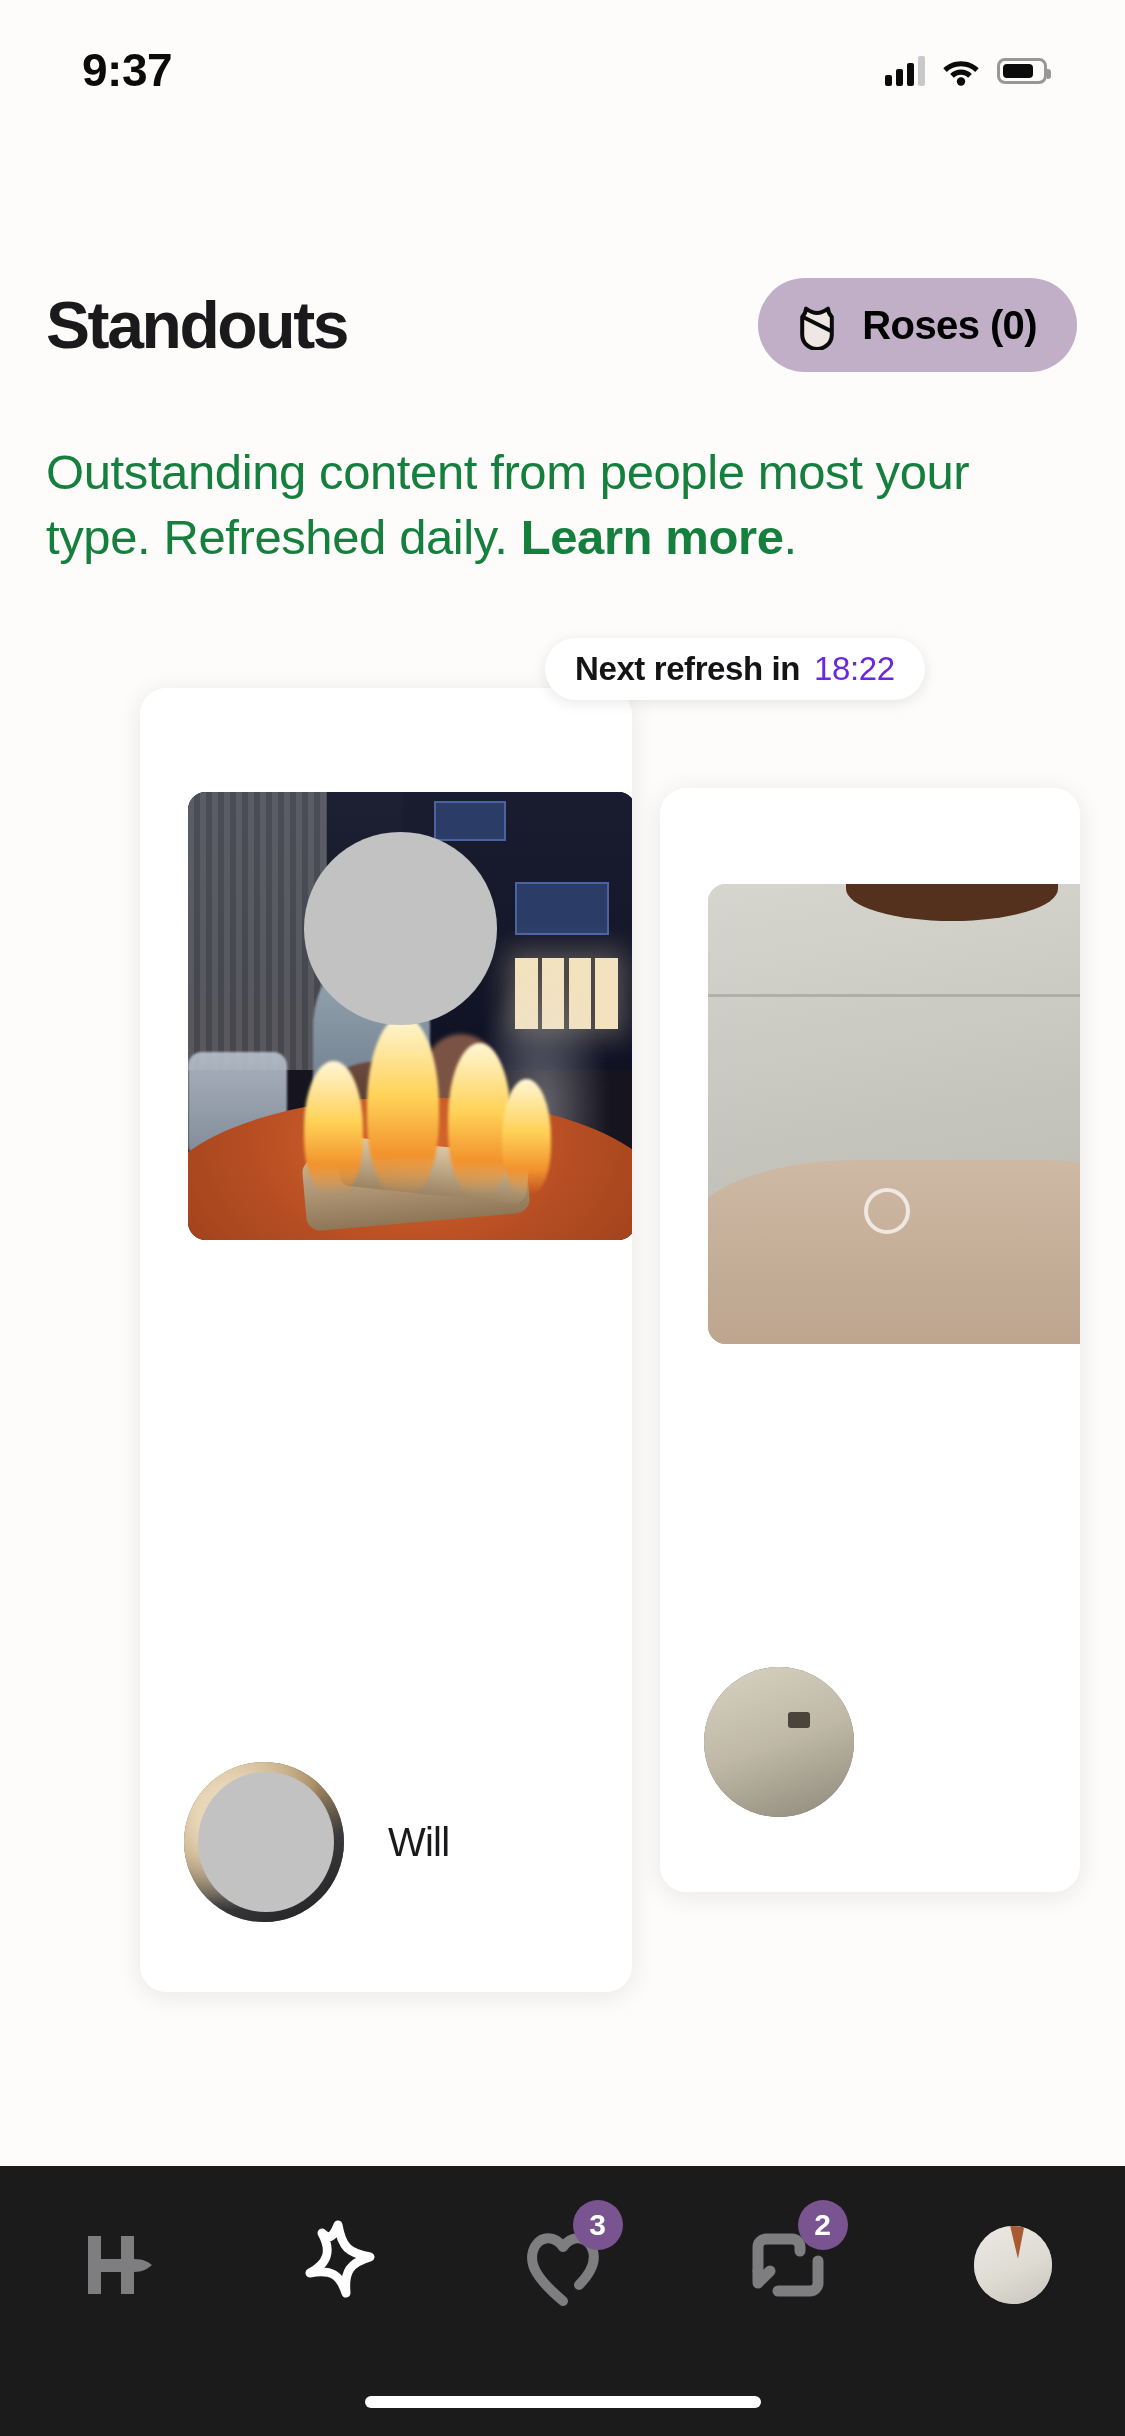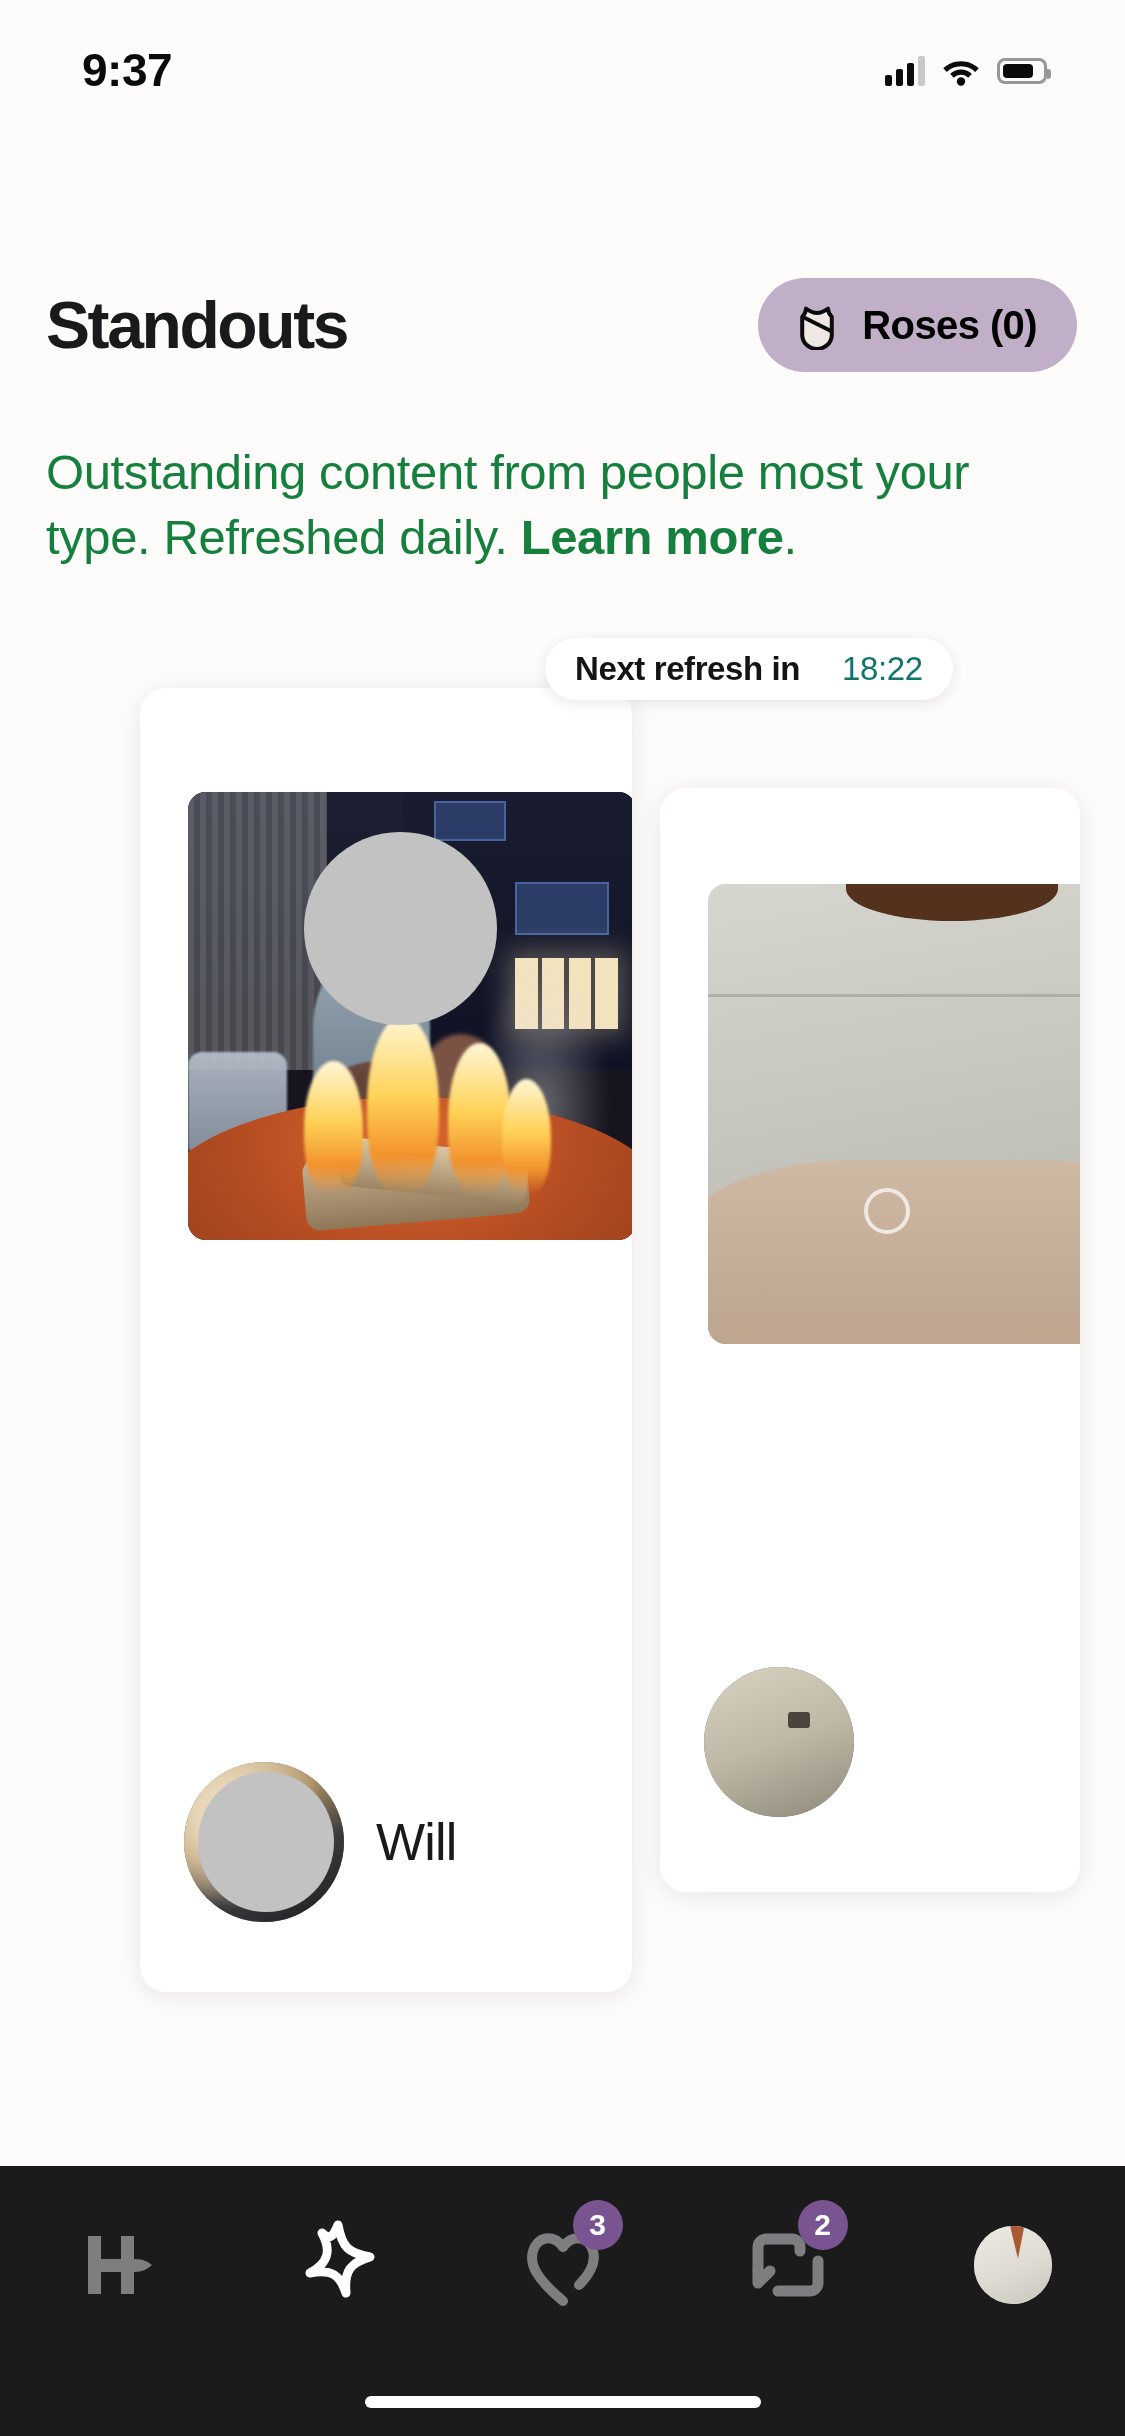--- a/index.html
+++ b/index.html
@@ -218,22 +218,22 @@
     background:
       radial-gradient(circle at 30% 35%, #e8d6b8 0 22%, rgba(232,214,184,0) 60%),
       linear-gradient(150deg,#d9c39a 0%,#a98d63 38%,#3a3a3c 64%,#1d1d20 100%);
   }
   .avatar-redact {
     position:absolute; left:9%; top:6%;
     width:85%; height:88%;
     background:#C2C2C2; border-radius:50%;
   }
   .card-name {
-    margin-left:32px;
-    font-size:52px; font-weight:400; color:#1A1A1C;
+    margin-left:44px;
+    font-size:40px; font-weight:400; color:#1A1A1C;
     letter-spacing:-0.8px;
   }
   #card-next .card-footer { padding-left:44px; }
   #card-next .avatar { width:150px; height:150px; }
   .avatar-art2 {
     position:absolute; inset:0;
     background:linear-gradient(160deg,#d8d2c2 0%,#bfb8a6 50%,#8e897b 100%);
   }
   .av2-dot { position:absolute; left:56%; top:30%; width:22px; height:16px; background:#4a443a; border-radius:3px; }
 
@@ -241,21 +241,21 @@
   #refresh-pill {
     position:absolute; left:545px; top:638px;
     display:flex; align-items:center; gap:14px;
     height:62px; padding:0 30px;
     background:#FFFFFF;
     border-radius:32px;
     box-shadow:0 3px 14px rgba(30,25,20,0.10);
     z-index:6;
   }
   #refresh-label { font-size:33px; font-weight:700; color:#141416; letter-spacing:-0.4px; }
-  #refresh-timer { font-size:33px; font-weight:400; color:#0f766e; letter-spacing:-0.4px;margin-left:28px; }
+  #refresh-timer { font-size:33px; font-weight:400; color:#6d28d9; letter-spacing:-0.4px; }
 
   
   #bottom-nav {
     position:absolute; left:0; bottom:0;
     width:1125px; height:270px;
     background:#1B1B1C;
   }
   #nav-items {
     position:absolute; left:0; top:0;
     width:1125px; height:198px;

